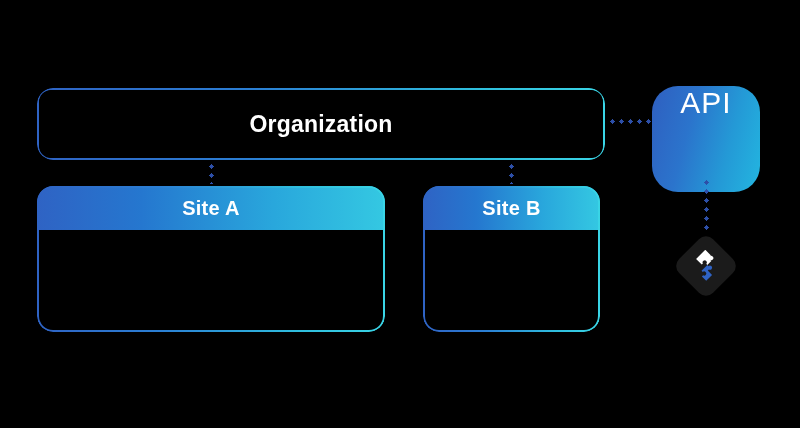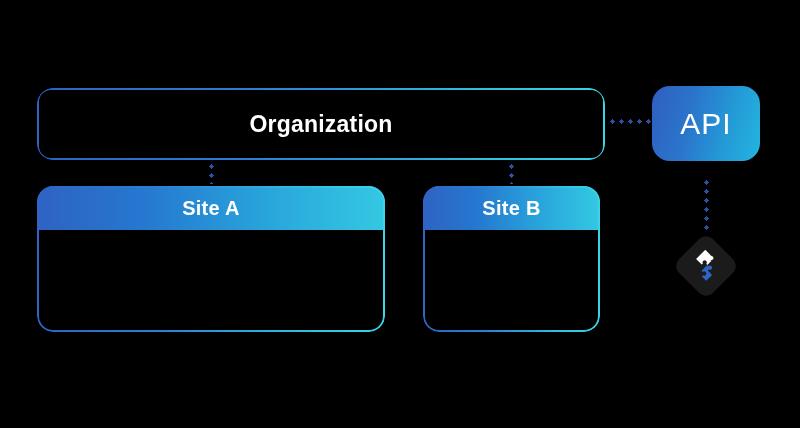--- a/index.html
+++ b/index.html
@@ -159,25 +159,24 @@
   #system-1 { left: 63px; top: 267px; width: 127px; height: 43px; }
   #system-2 { left: 231px; top: 267px; width: 127px; height: 43px; }
   #system-3 { left: 446px; top: 267px; width: 129px; height: 43px; }
 
   
   #api-box {
     position: absolute;
     left: 652px;
     top: 86px;
     width: 108px;
-    height: 75px;
-    border-radius: 18px;
+    height: 106px;
+    border-radius: 26px;
     background: linear-gradient(105deg, #2f5fc0 0%, #2b74cc 35%, #2499d6 68%, #23b6e0 100%);
     display: flex;
-    align-items: center;
     justify-content: center;
   }
   .api-label {
     color: #ffffff;
     font-size: 30px;
     font-weight: normal;
     letter-spacing: 1px;
   }
 
   

